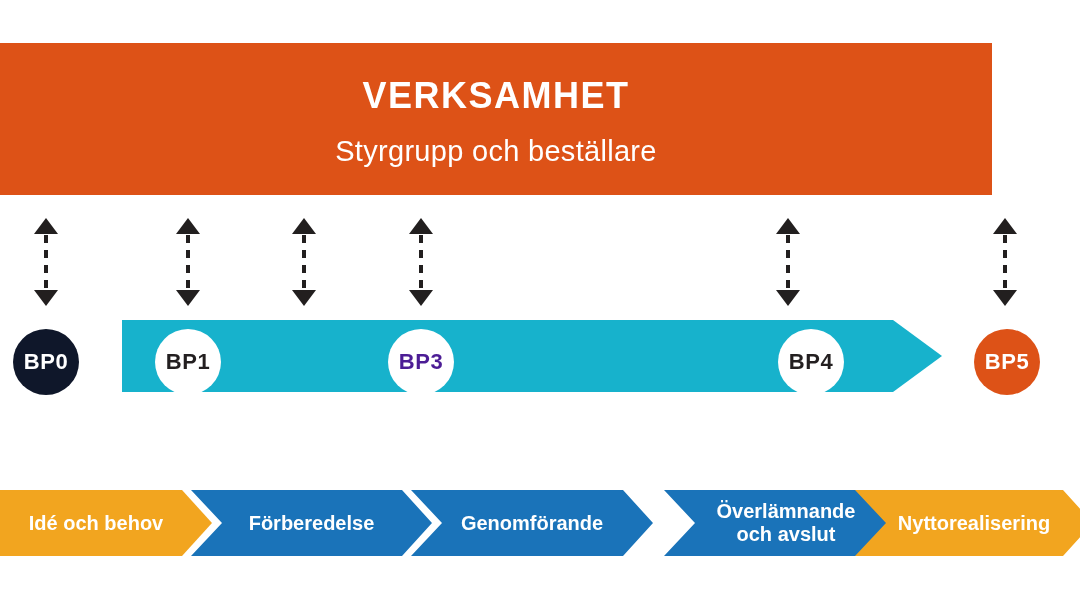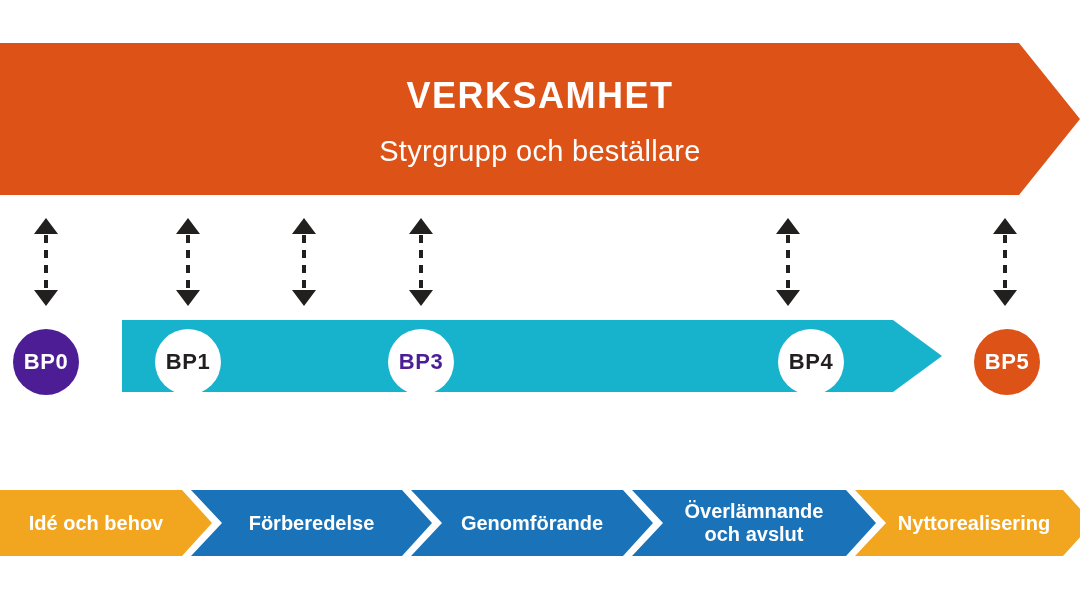--- a/index.html
+++ b/index.html
@@ -11,21 +11,21 @@
     width: 1080px;
     height: 603px;
     background: #ffffff;
     overflow: hidden;
   }
 
   
   .banner {
     position: absolute;
     left: 0; top: 43px;
-    width: 1080px; height: 152px;
+    width: 992px; height: 152px;
     clip-path: polygon(0 0, 1019px 0, 1080px 76px, 1019px 152px, 0 152px);
     display: flex;
     flex-direction: column;
     align-items: center;
     justify-content: center;
     padding-top: 6px;
     text-align: center;
   }
   .banner-title {
     font-size: 36px;
@@ -127,21 +127,21 @@
     font-weight: bold;
     text-align: center;
     line-height: 1.15;
   }
   .p1 { left: 0px;   width: 212px;
         clip-path: polygon(0 0, 182px 0, 212px 33px, 182px 66px, 0 66px); }
   .p2 { left: 191px; width: 241px;
         clip-path: polygon(0 0, 211px 0, 241px 33px, 211px 66px, 0 66px, 31px 33px); }
   .p3 { left: 411px; width: 242px;
         clip-path: polygon(0 0, 212px 0, 242px 33px, 212px 66px, 0 66px, 31px 33px); }
-  .p4 { left: 632px; width: 244px;
+  .p4 { left: 664px; width: 244px;
         clip-path: polygon(0 0, 214px 0, 244px 33px, 214px 66px, 0 66px, 31px 33px); }
   .p5 { left: 855px; width: 238px;
         clip-path: polygon(0 0, 208px 0, 238px 33px, 208px 66px, 0 66px, 31px 33px); }
   .p1 .phase-label { padding-right: 20px; }
   .p4 .phase-label { max-width: 170px; }
 </style>
 </head>
 <body>
 
 <div class="stage" style="--arrow: #221f1f;">
@@ -177,21 +177,21 @@
     <div class="tri-down"></div>
   </div>
   <div class="connector c6">
     <div class="tri-up"></div>
     <div class="stem"></div>
     <div class="tri-down"></div>
   </div>
 
   <div class="timeline" style="background-color: rgb(23, 178, 204);"></div>
 
-  <div class="bp bp0" style="background-color: #4c1d95; color: rgb(255, 255, 255);">
+  <div class="bp bp0" style="background-color: #0f172a; color: rgb(255, 255, 255);">
     <span>BP0</span>
   </div>
   <div class="bp bp-white bp1" style="color: rgb(35, 31, 32);">
     <span>BP1</span>
   </div>
   <div class="bp bp-white bp3" style="color: #4c1d95;">
     <span>BP3</span>
   </div>
   <div class="bp bp-white bp4" style="color: rgb(35, 31, 32);">
     <span>BP4</span>

